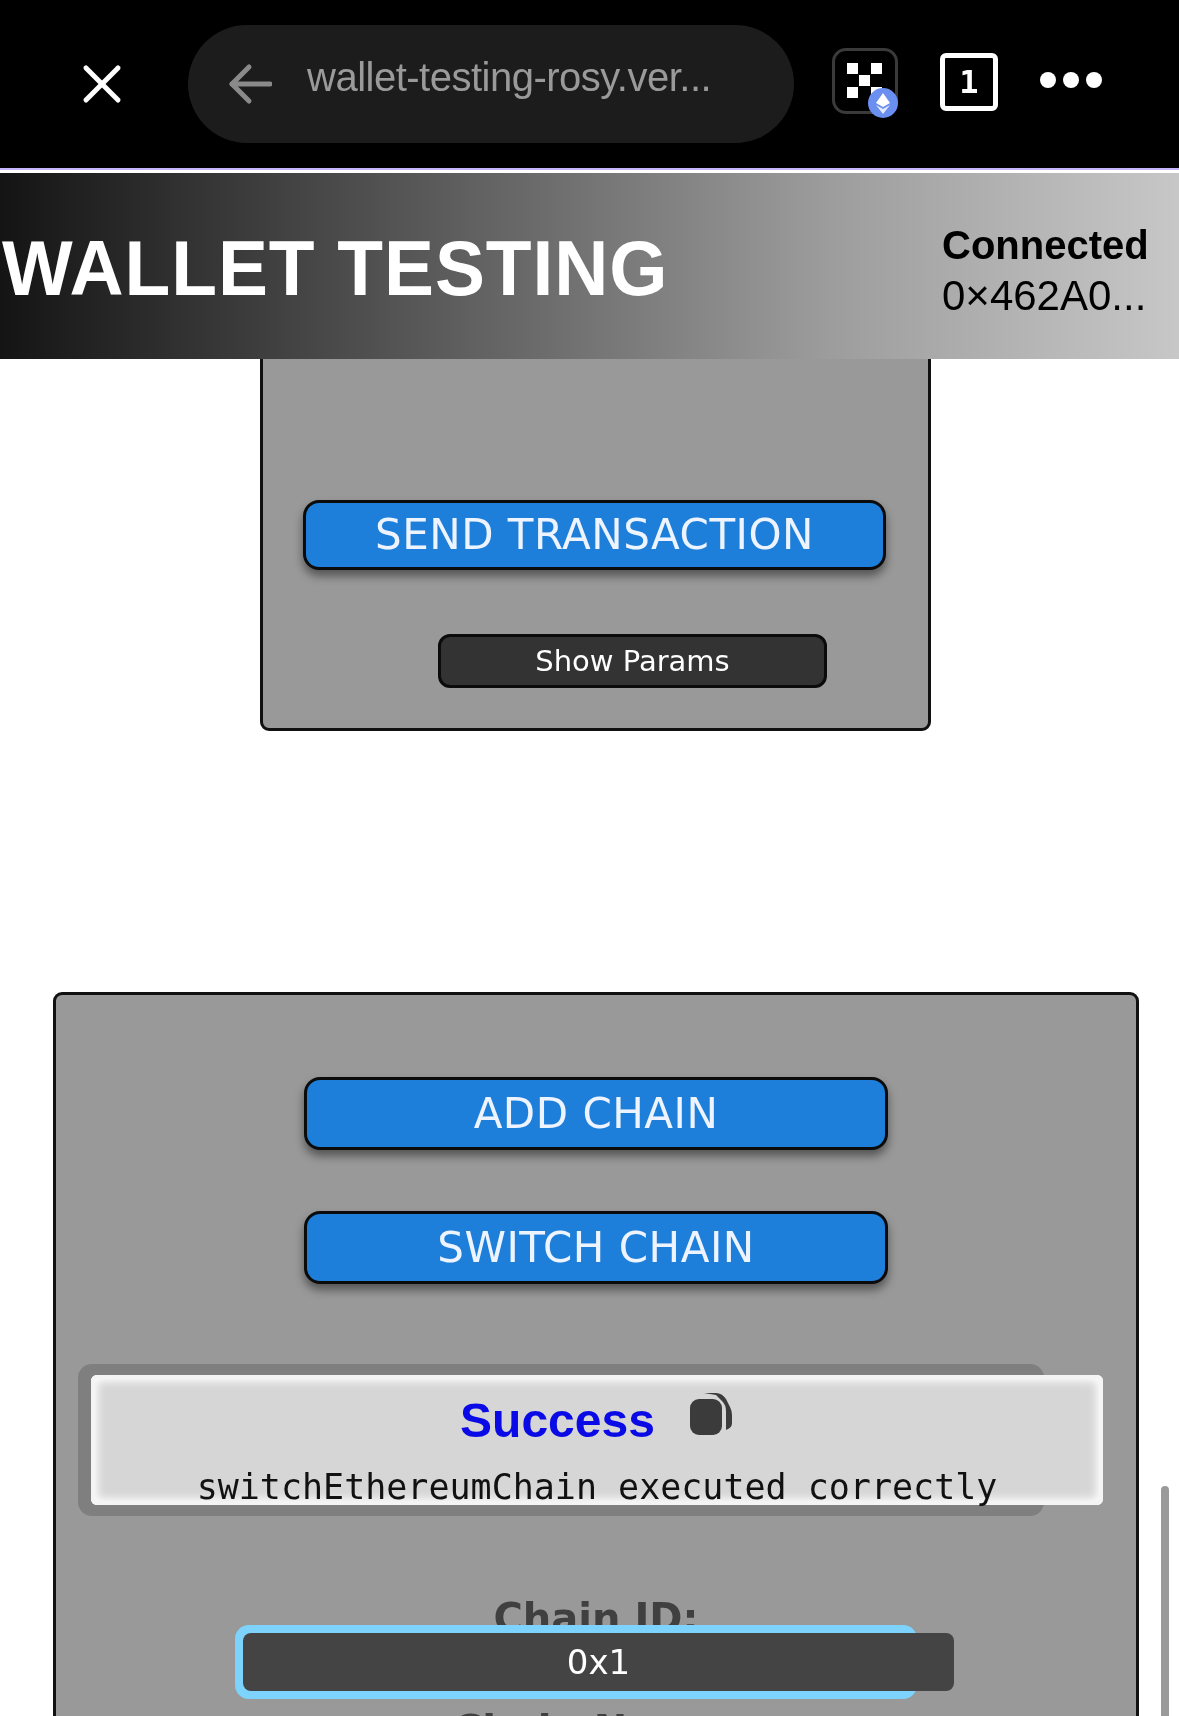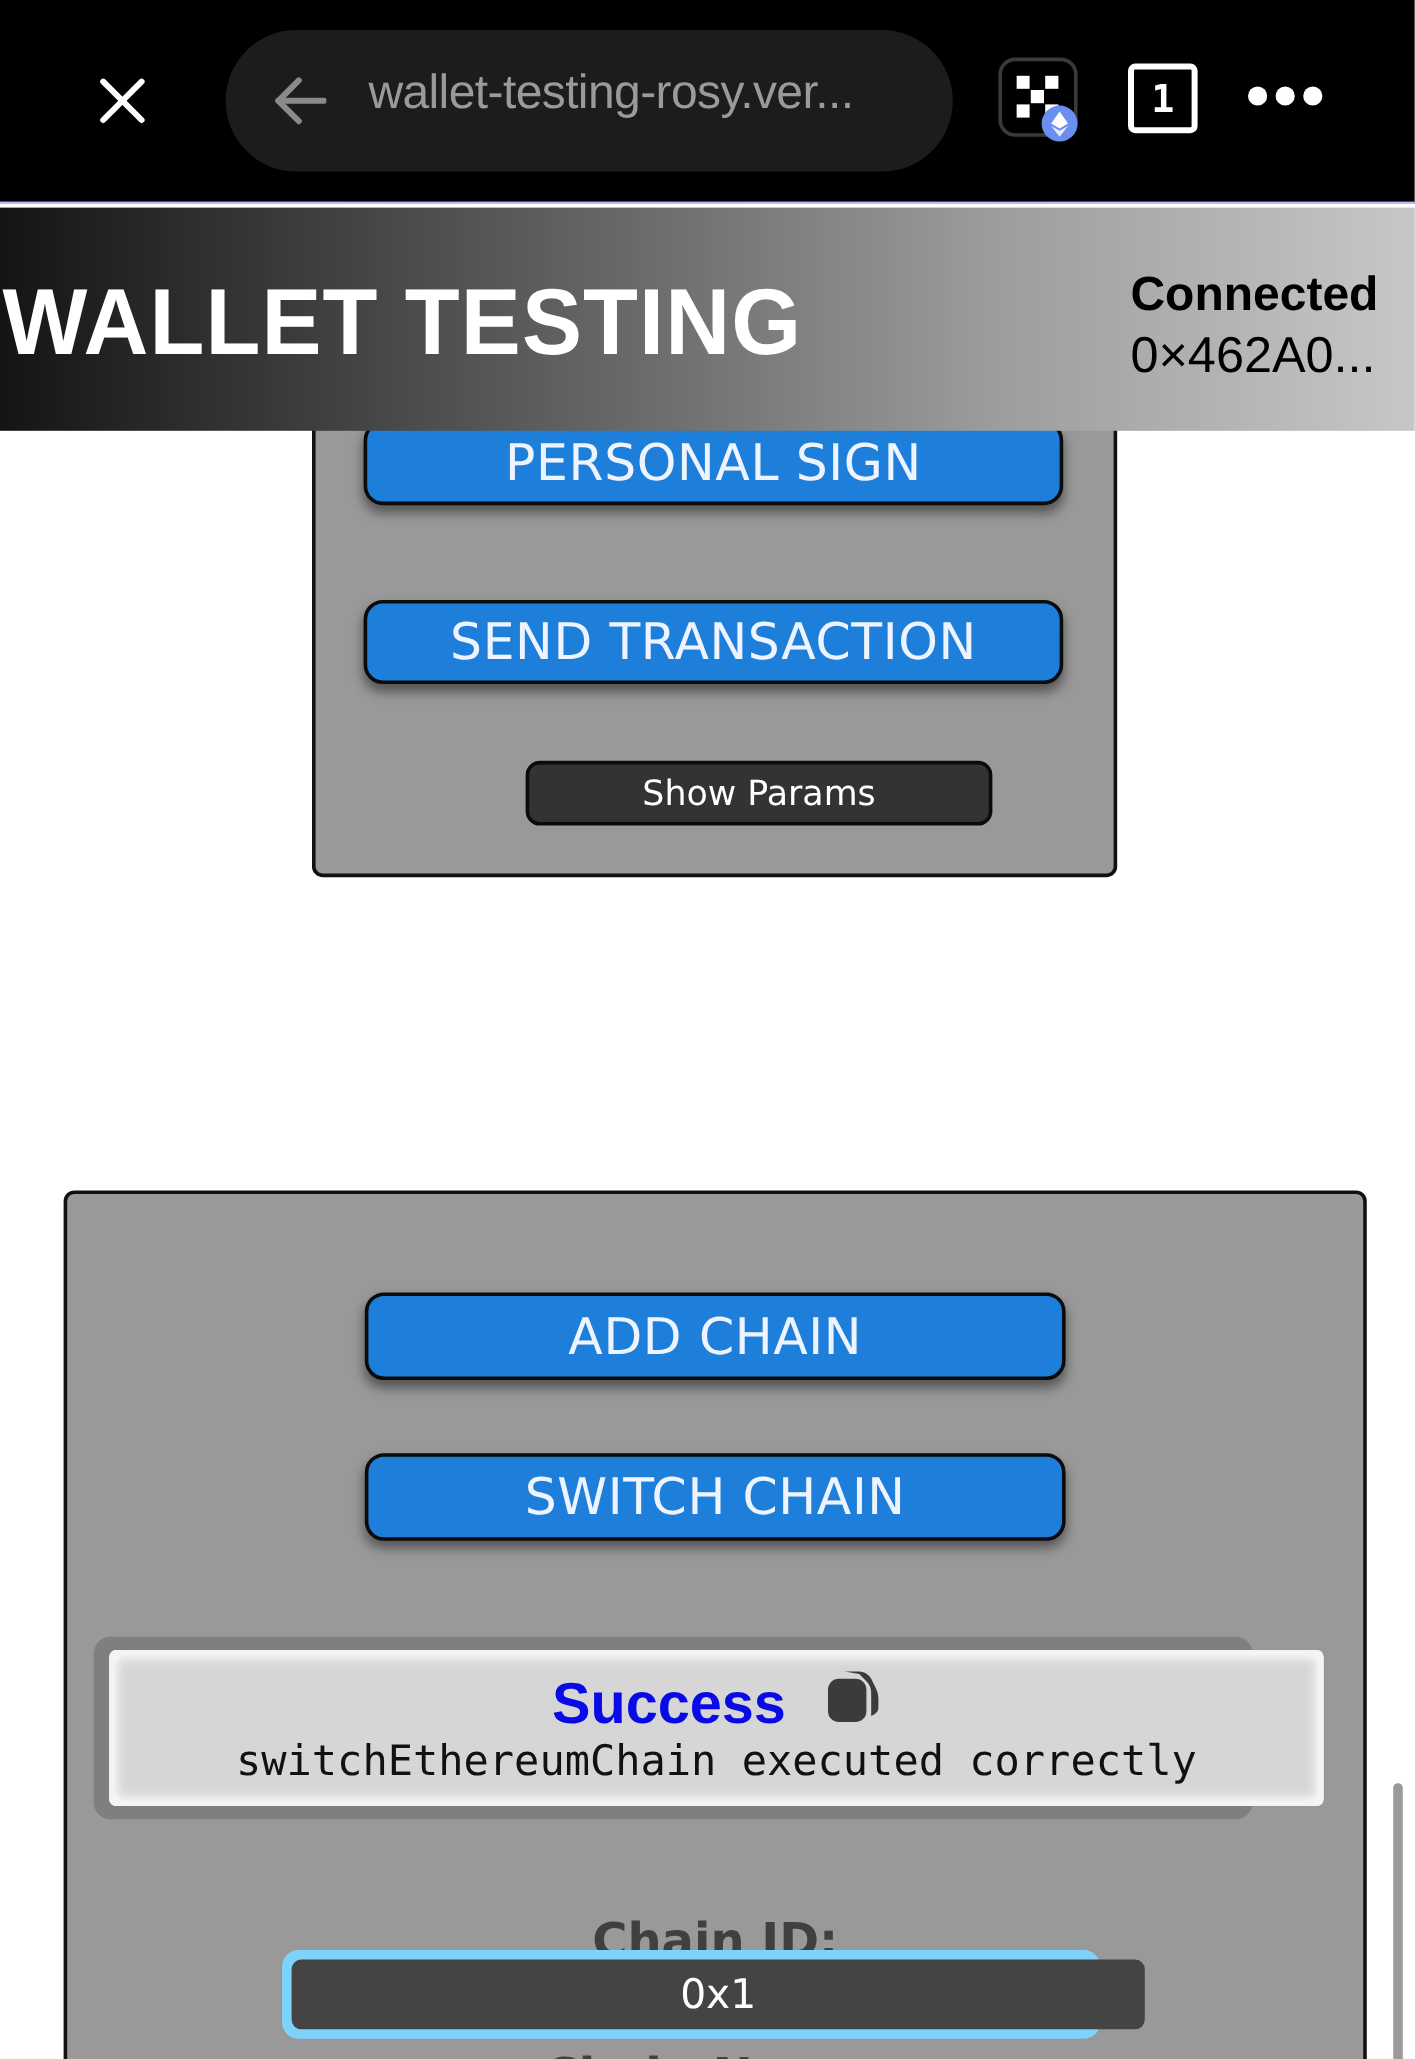--- a/index.html
+++ b/index.html
@@ -37,21 +37,21 @@
     box-shadow: 0 6px 10px rgba(0,0,0,0.45); cursor: pointer; }
   .dark-btn { position: absolute; background: #333333; border: 3px solid #0b0b0b; border-radius: 12px; box-sizing: border-box;
     color: #fff; font-family: "DejaVu Sans", sans-serif; font-size: 29px; text-align: center; cursor: pointer; margin-left: 33px; }
 
   .result-outer { position: absolute; left: 22px; top: 369px; width: 966px; height: 152px; background: #7f7f7f; border-radius: 14px; }
   .result-inner { position: absolute; left: 13px; top: 11px; width: 1012px; height: 130px; background: #d6d6d6; border-radius: 6px;
     box-shadow: inset 0 0 0 4px #f4f4f4, inset 0 0 10px 6px #ffffff; }
   .result-title { position: absolute; left: 0; width: 100%; top: 18px; text-align: center; }
   .result-title .txt { font-family: "Liberation Sans", sans-serif; font-weight: bold; font-size: 48px; color: #0a0ae6; vertical-align: middle; }
   .copy-icon { display: inline-block; width: 46px; height: 48px; vertical-align: middle; margin-left: 28px; position: relative; top: -8px; }
-  .result-msg { position: absolute; left: 0; width: 100%; top: 73px; text-align: center; font-family: "DejaVu Sans Mono", monospace; font-size: 35px; color: #111; white-space: nowrap; }
+  .result-msg { position: absolute; left: 0; width: 100%; top: 92px; text-align: center; font-family: "DejaVu Sans Mono", monospace; font-size: 35px; color: #111; white-space: nowrap; }
 
   .field-label { position: absolute; left: 0; width: 100%; text-align: center; font-family: "DejaVu Sans", sans-serif; font-weight: bold; font-size: 40px; color: #404040; }
   .field-box { position: absolute; left: 179px; width: 682px; height: 74px; background: #7dd3fc; border-radius: 14px; }
   .field-input { position: absolute; left: 8px; top: 8px; width: 711px; height: 58px; background: #444444; border-radius: 8px; border: none; box-sizing: border-box;
     color: #fff; font-family: "DejaVu Sans", sans-serif; font-size: 34px; text-align: center; line-height: 58px; }
 
   .scrollbar { position: absolute; left: 1161px; top: 1486px; width: 8px; height: 240px; background: #9a9a9a; border-radius: 4px; }
 </style>
 </head>
 <body>
@@ -95,21 +95,20 @@
   </div>
 </div>
 
 <div class="site-header">
   <div class="site-title">WALLET TESTING</div>
   <div class="conn-label">Connected</div>
   <div class="conn-addr">0×462A0...</div>
 </div>
 
 <div class="panel panel-top">
-  <div class="blue-btn" style="left:40px; top:48px; width:583px;">PERSONAL SIGN</div>
   <div class="blue-btn" style="left:40px; top:197px; width:583px;">SEND TRANSACTION</div>
   <div class="dark-btn" style="left:142px; top:331px; width:389px; height:54px; line-height:48px;">Show Params</div>
 </div>
 
 <div class="panel panel-bottom">
   <div class="blue-btn" style="left:248px; top:82px; width:584px; height:73px; line-height:67px;">ADD CHAIN</div>
   <div class="blue-btn" style="left:248px; top:216px; width:584px; height:73px; line-height:67px;">SWITCH CHAIN</div>
 
   <div class="result-outer">
     <div class="result-inner">

